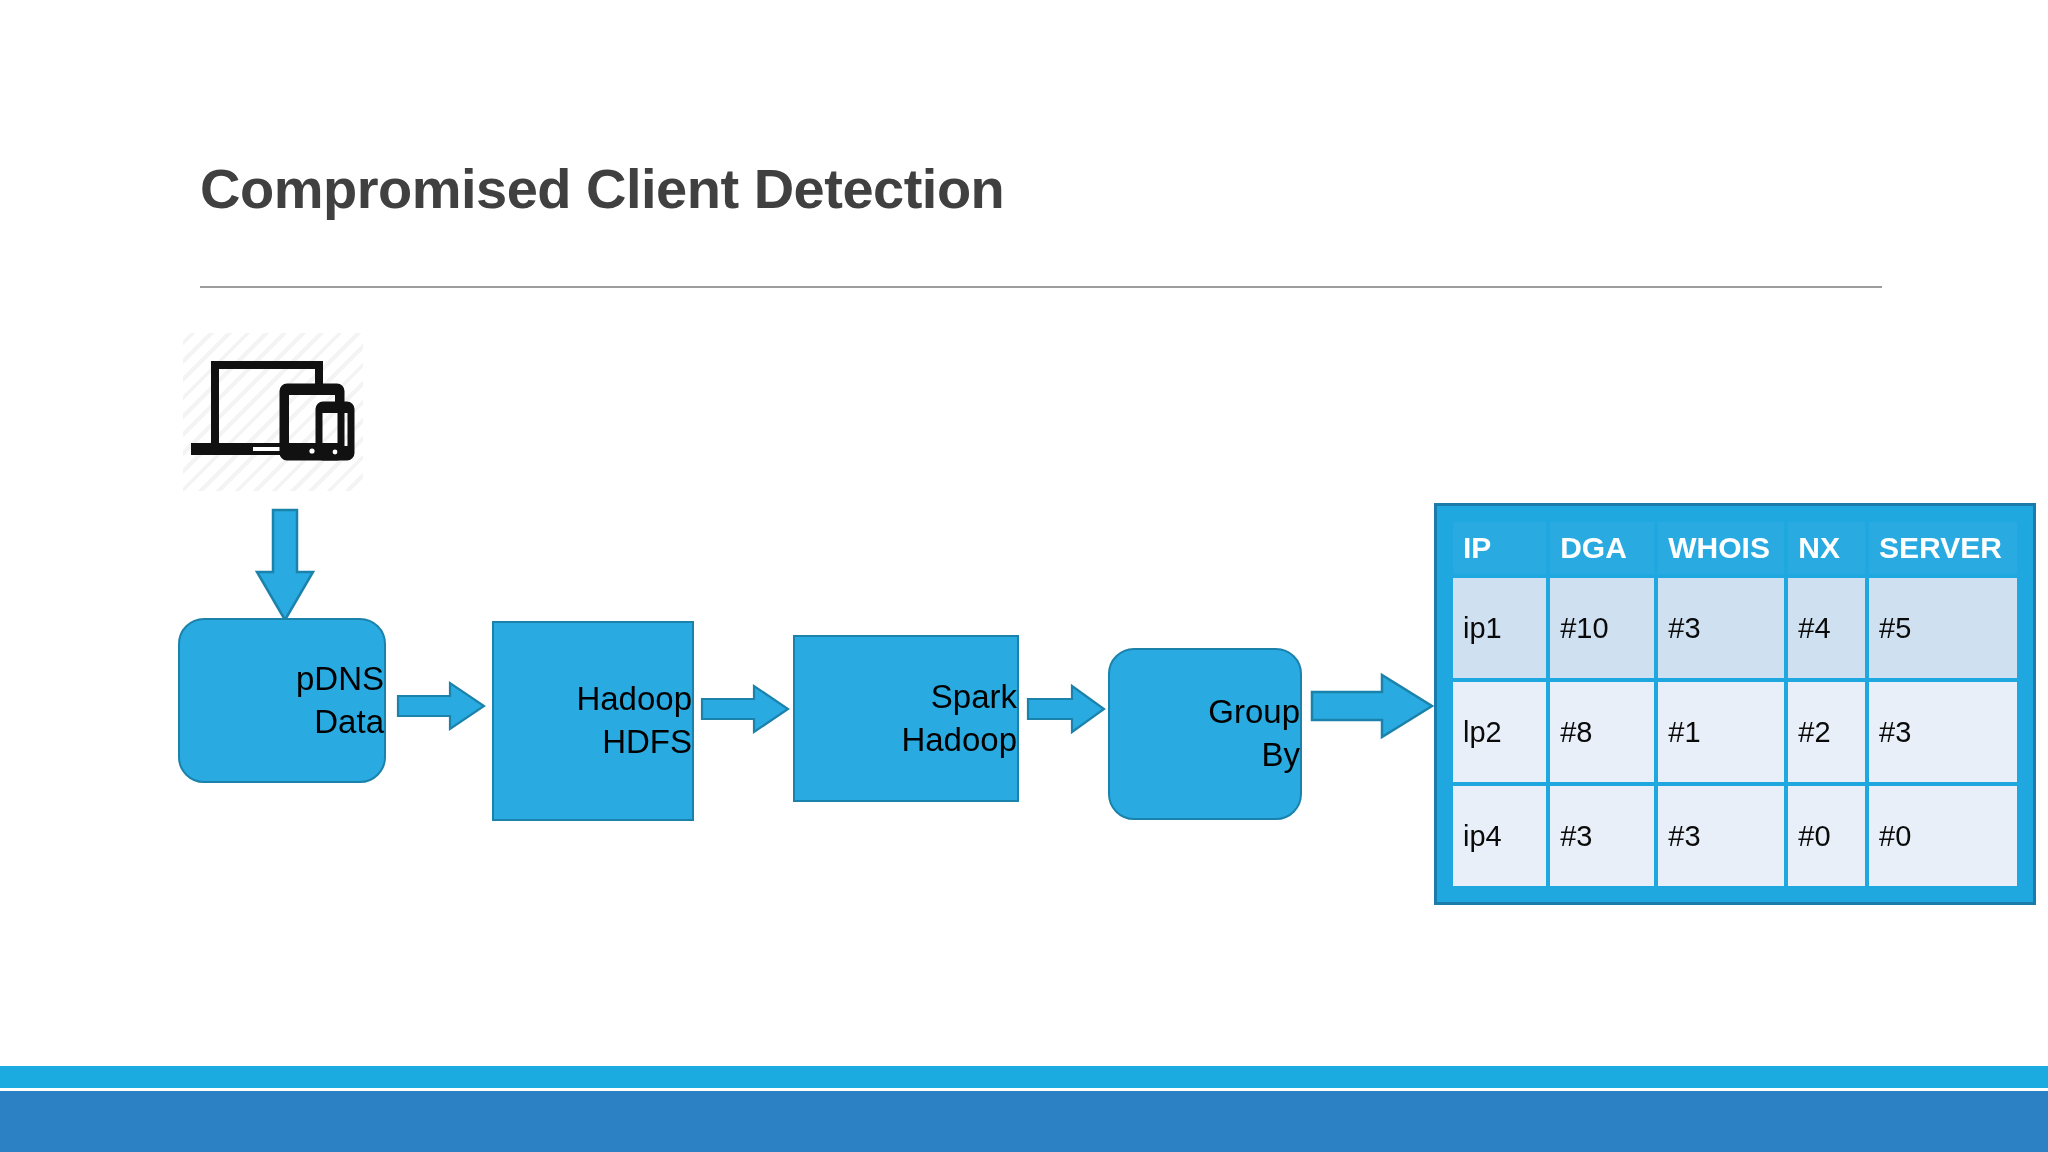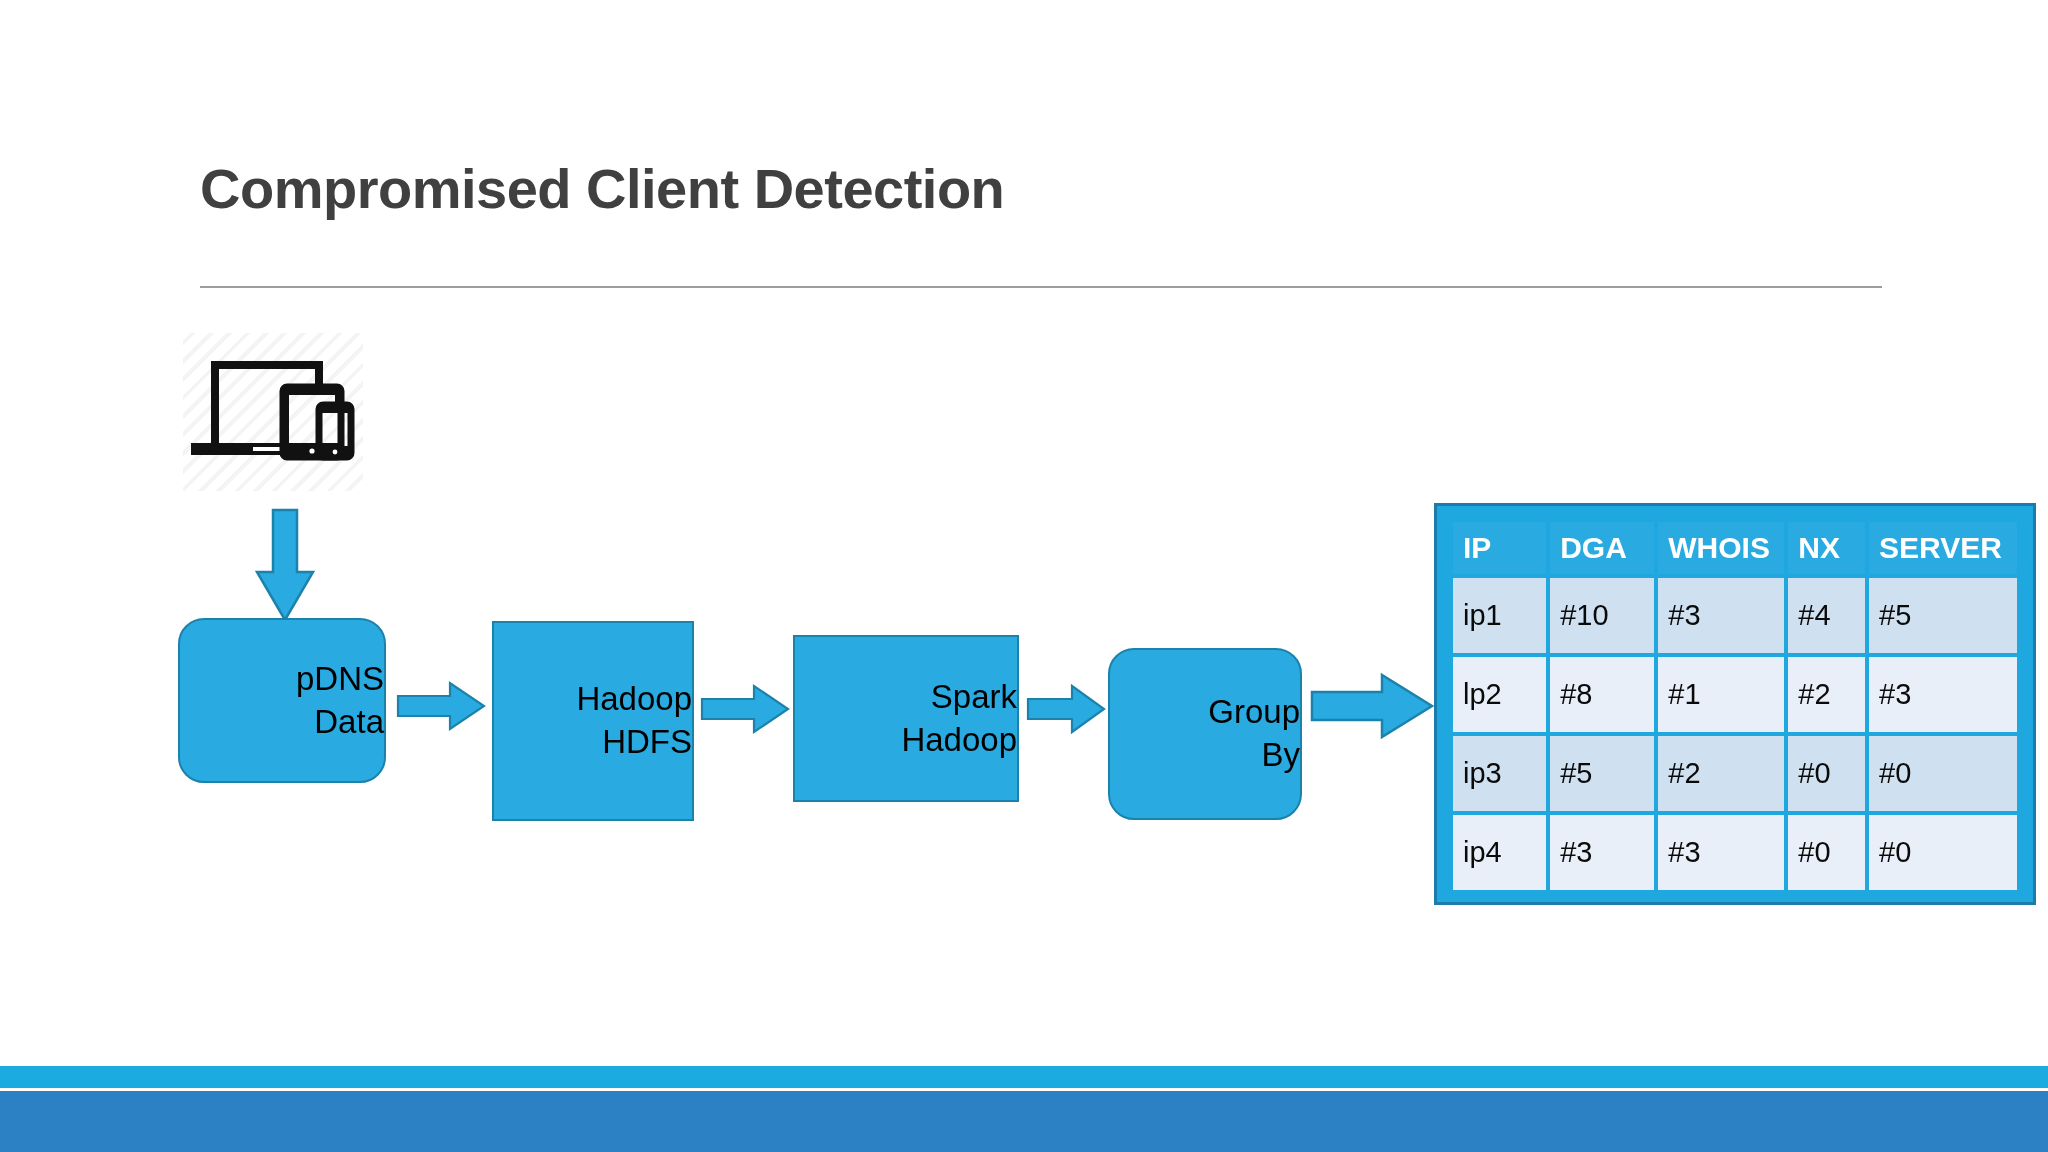--- a/index.html
+++ b/index.html
@@ -264,32 +264,25 @@
         <td>#4</td>
         <td>#5</td>
       </tr>
       <tr class="row-even">
         <td>lp2</td>
         <td>#8</td>
         <td>#1</td>
         <td>#2</td>
         <td>#3</td>
       </tr>
-      <tr class="row-odd">
-        <td>ip3</td>
-        <td>#5</td>
-        <td>#2</td>
+      <tr class="row-even">
+        <td>ip4</td>
+        <td>#3</td>
+        <td>#3</td>
         <td>#0</td>
         <td>#0</td>
       </tr>
-      <tr class="row-even">
-        <td>ip4</td>
-        <td>#3</td>
-        <td>#3</td>
-        <td>#0</td>
-        <td>#0</td>
-      </tr>
     </tbody>
   </table>
 </div>
 
 <div id="bottom-stripe"></div>
 <div id="bottom-band"></div>
 
 </body></html>

